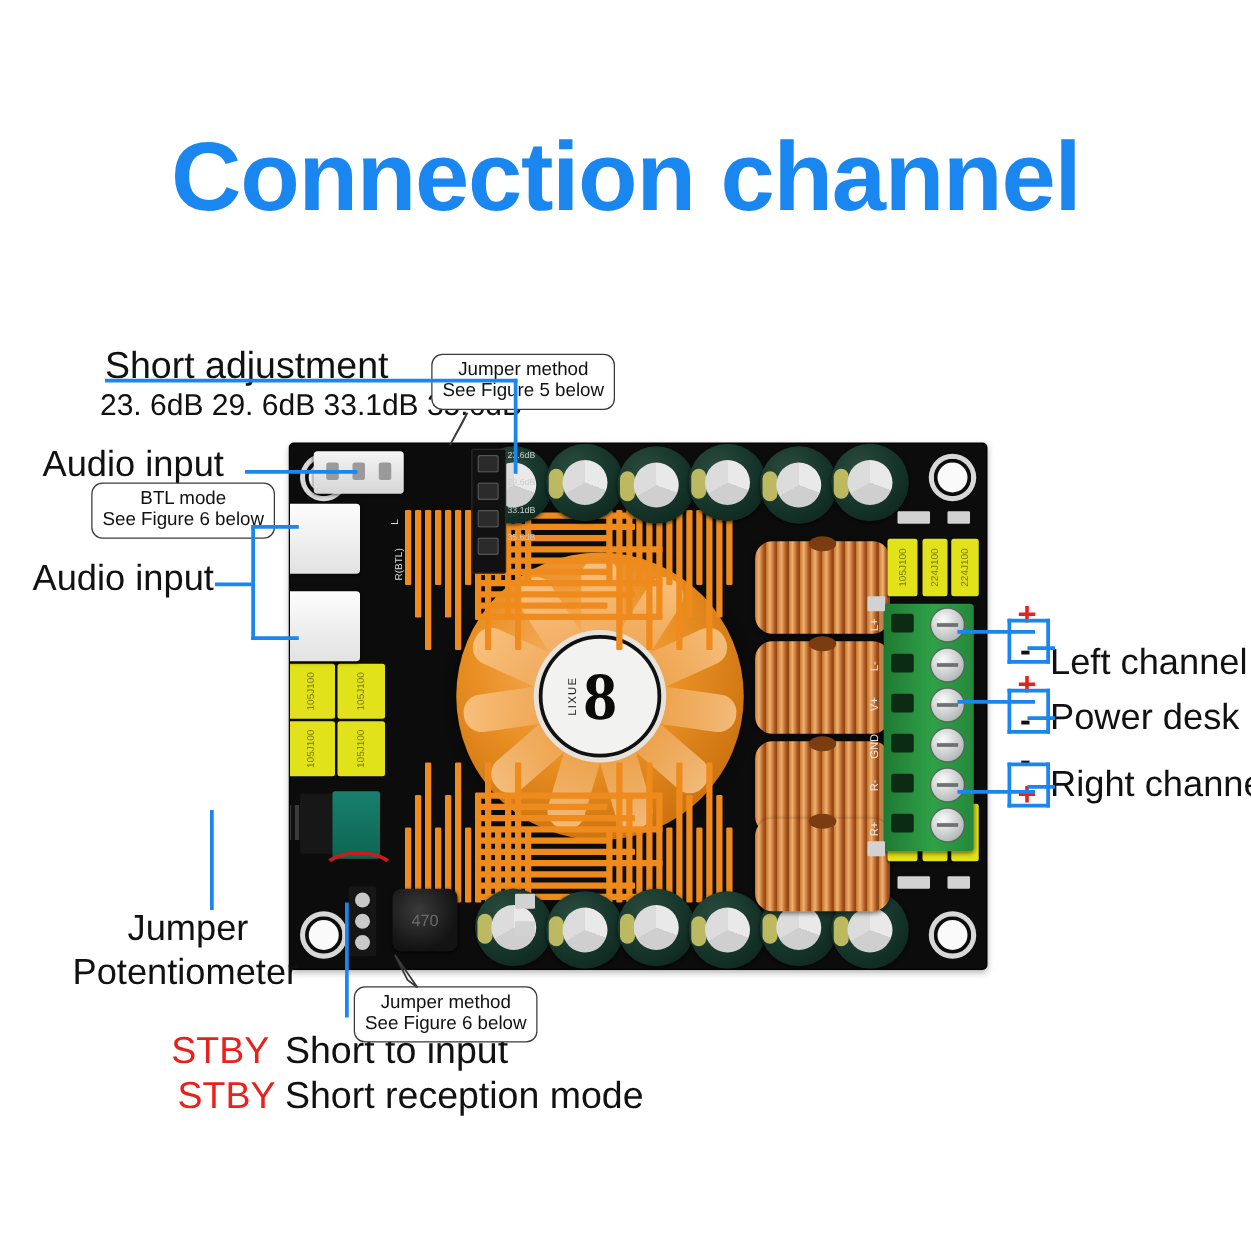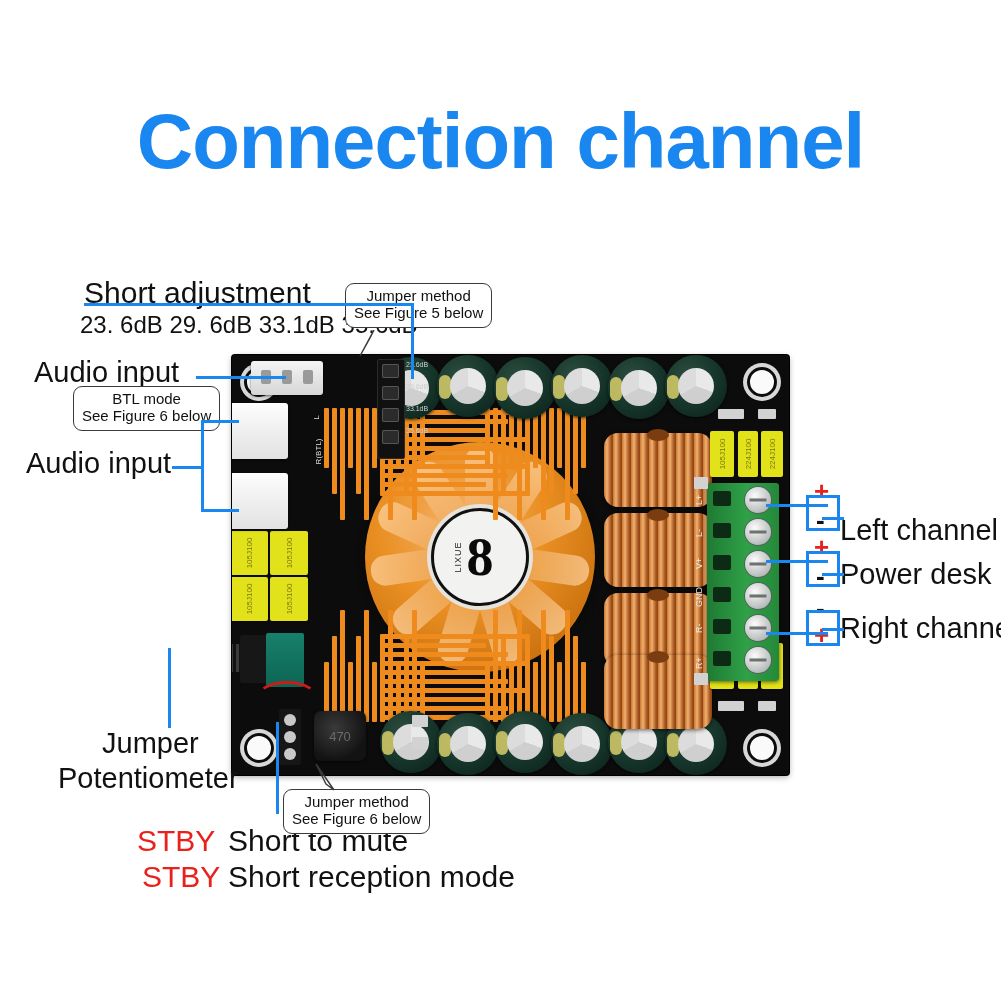--- a/index.html
+++ b/index.html
@@ -401,21 +401,21 @@
 <div class="lbl red" style="left:814px;top:532px;font-size:26px;font-weight:700;">+</div>
 <div class="lbl" style="left:816px;top:561px;font-size:26px;font-weight:700;">-</div>
 <div class="lbl" style="left:816px;top:593px;font-size:26px;font-weight:700;">-</div>
 <div class="lbl red" style="left:814px;top:620px;font-size:26px;font-weight:700;">+</div>
 
 <div class="lbl" style="left:840px;top:514px;font-size:29px;">Left channel</div>
 <div class="lbl" style="left:840px;top:558px;font-size:29px;">Power desk</div>
 <div class="lbl" style="left:840px;top:612px;font-size:29px;">Right channel</div>
 
 <div class="lbl red" style="left:137px;top:824px;font-size:30px;">STBY</div>
-<div class="lbl" style="left:228px;top:824px;font-size:30px;">Short to mute</div>
+<div class="lbl" style="left:228px;top:824px;font-size:30px;">Short to input</div>
 <div class="lbl red" style="left:142px;top:860px;font-size:30px;">STBY</div>
 <div class="lbl" style="left:228px;top:860px;font-size:30px;">Short reception mode</div>
 
 <div class="callout" style="left:345px;top:283px;">
   <div>Jumper method</div>
   <div>See Figure 5 below</div>
 </div>
 <svg width="40" height="30" style="position:absolute;left:352px;top:330px;">
   <path d="M22,0 L8,26 L18,8 Z" fill="none" stroke="#3a3a3a" stroke-width="1.4"></path>
 </svg>

